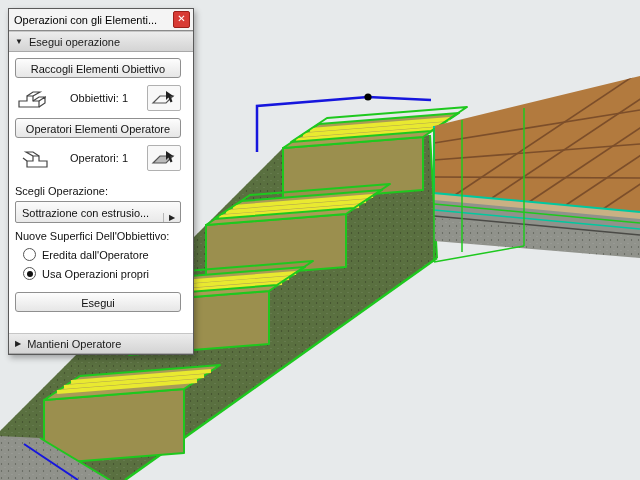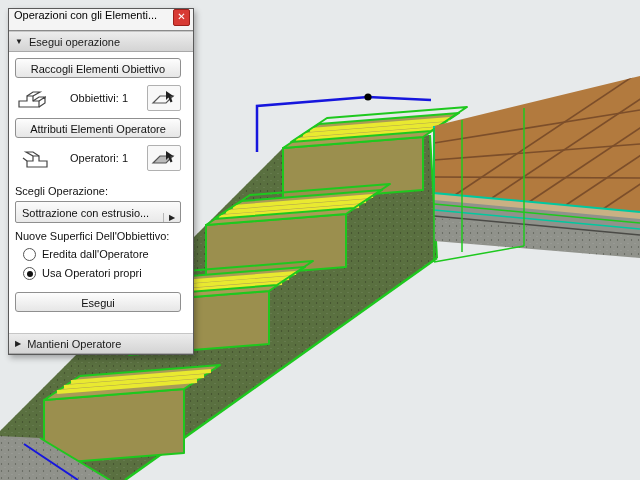--- a/index.html
+++ b/index.html
@@ -6,21 +6,21 @@
   body{width:640px;height:480px;overflow:hidden;font-family:"Liberation Sans",sans-serif;}
   .screen{position:relative;width:640px;height:480px;background:var(--background,#e7eaeb);overflow:hidden;}
   .viewport{position:absolute;left:0;top:0;width:640px;height:480px;}
 
   
   .palette{
     position:absolute;left:8px;top:8px;width:186px;height:347px;
     background:#ffffff;border:1px solid #5a5a5a;box-shadow:2px 3px 6px rgba(0,0,0,.30);
     font-size:11px;color:#111;display:flex;flex-direction:column;z-index:10;box-sizing:border-box;
   }
-  .titlebar{height:21px;flex:0 0 21px;display:flex;align-items:flex-start;gap:4px;
+  .titlebar{height:21px;flex:0 0 21px;display:flex;align-items:center;gap:4px;
     padding:0 3px 0 5px;background:#f4f4f4;border-bottom:1px solid #8a8a8a;}
   .titlebar .t{flex:1;white-space:nowrap;overflow:hidden;font-size:11px;color:#000;}
   .closebtn{width:15px;height:15px;background:#d83a34;border:1px solid #9c1f1a;border-radius:2px;
     color:#fff;font-size:10px;line-height:13px;text-align:center;cursor:pointer;flex:0 0 15px;}
   .sec-header{height:19px;flex:0 0 19px;display:flex;align-items:center;gap:6px;padding:0 6px;
     background:linear-gradient(#ececec,#d4d4d4);border-top:1px solid #c6c6c6;border-bottom:1px solid #a8a8a8;color:#1a1a1a;}
   .sec-header .tri{font-size:8px;color:#222;}
   .content{flex:1;padding:6px 12px 0 6px;display:flex;flex-direction:column;}
   .pbtn{height:20px;width:100%;box-sizing:border-box;background:linear-gradient(#fdfdfd,#e6e6e6);
     border:1px solid #8f8f8f;border-radius:3px;font-size:11px;color:#111;text-align:center;
@@ -28,21 +28,21 @@
   .cntrow{display:flex;align-items:center;margin:6px 0 6px 0;height:28px;gap:12px;}
   .cntrow .cicon{flex:0 0 36px;display:flex;align-items:center;justify-content:center;}
   .cntrow .clabel{flex:1;text-align:center;color:#111;}
   .pickbtn{flex:0 0 32px;height:24px;display:flex;align-items:center;justify-content:center;
     background:#f8f8f8;border:1px solid #b0b0b0;border-radius:2px;cursor:pointer;}
   .flabel{margin-top:7px;color:#111;}
   .dropdown{margin-top:4px;height:20px;display:flex;align-items:flex-end;background:linear-gradient(#fbfbfb,#e9e9e9);
     border:1px solid #8f8f8f;border-radius:2px;cursor:pointer;}
   .dropdown .dtext{flex:1;line-height:18px;padding-left:6px;white-space:nowrap;overflow:hidden;color:#111;}
   .dropdown .darr{flex:0 0 16px;border-left:1px solid #b5b5b5;display:flex;align-items:center;justify-content:center;font-size:8px;color:#222;}
-  .radio-row{display:flex;align-items:flex-start;gap:6px;margin-top:6px;padding-left:8px;cursor:pointer;}
+  .radio-row{display:flex;align-items:center;gap:6px;margin-top:6px;padding-left:8px;cursor:pointer;}
   .radio-circle{width:11px;height:11px;border-radius:50%;border:1px solid #555;background:#fff;position:relative;flex:0 0 11px;}
   .radio-row.checked .radio-circle::after{content:"";position:absolute;left:2.5px;top:2.5px;width:6px;height:6px;border-radius:50%;background:#111;}
   .exec-wrap{margin-top:12px;}
   .spacer{flex:1;}
 </style>
 </head>
 <body>
 
 <div class="screen">
 
@@ -181,21 +181,21 @@
         </span>
         <span class="clabel">Obbiettivi: 1</span>
         <span class="pickbtn">
           <svg width="26" height="18" viewBox="0 0 26 18">
             <path d="M2 14 l7 -7 h13 l-7 7 z" fill="none" stroke="#555" stroke-width="1.2"></path>
             <path d="M15 2 v9 l2.5 -2.5 2 5 2 -1 -2 -5 h3.5 z" fill="#222"></path>
           </svg>
         </span>
       </div>
 
-      <button class="pbtn">Attributi Elementi Operatore</button>
+      <button class="pbtn">Operatori Elementi Operatore</button>
 
       <div class="cntrow">
         <span class="cicon">
           <svg width="34" height="26" viewBox="0 0 34 26" fill="none" stroke="#444" stroke-width="1.2">
             <path d="M31 22 h-20 v-6 h6 v-5 h6 v5 h8 z"></path>
             <path d="M23 11 l-6 -4 h-7 l7 4 M11 16 l-4 -3"></path>
           </svg>
         </span>
         <span class="clabel">Operatori: 1</span>
         <span class="pickbtn">
@@ -214,21 +214,21 @@
       </div>
 
       <div class="flabel">Nuove Superfici Dell'Obbiettivo:</div>
 
       <div class="radio-row">
         <span class="radio-circle"></span>
         <span>Eredita dall'Operatore</span>
       </div>
       <div class="radio-row checked">
         <span class="radio-circle"></span>
-        <span>Usa Operatori propri</span>
+        <span>Usa Operazioni propri</span>
       </div>
 
       <div class="exec-wrap">
         <button class="pbtn">Esegui</button>
       </div>
 
       <div class="spacer"></div>
     </div>
 
     <div class="sec-header">

